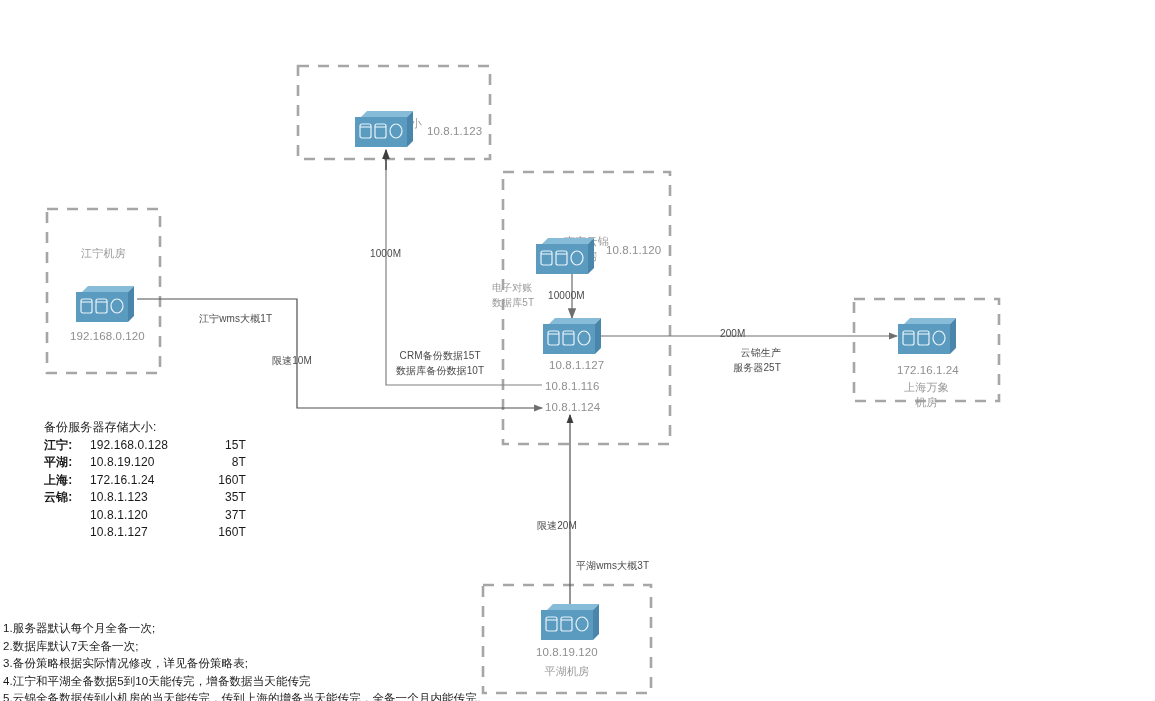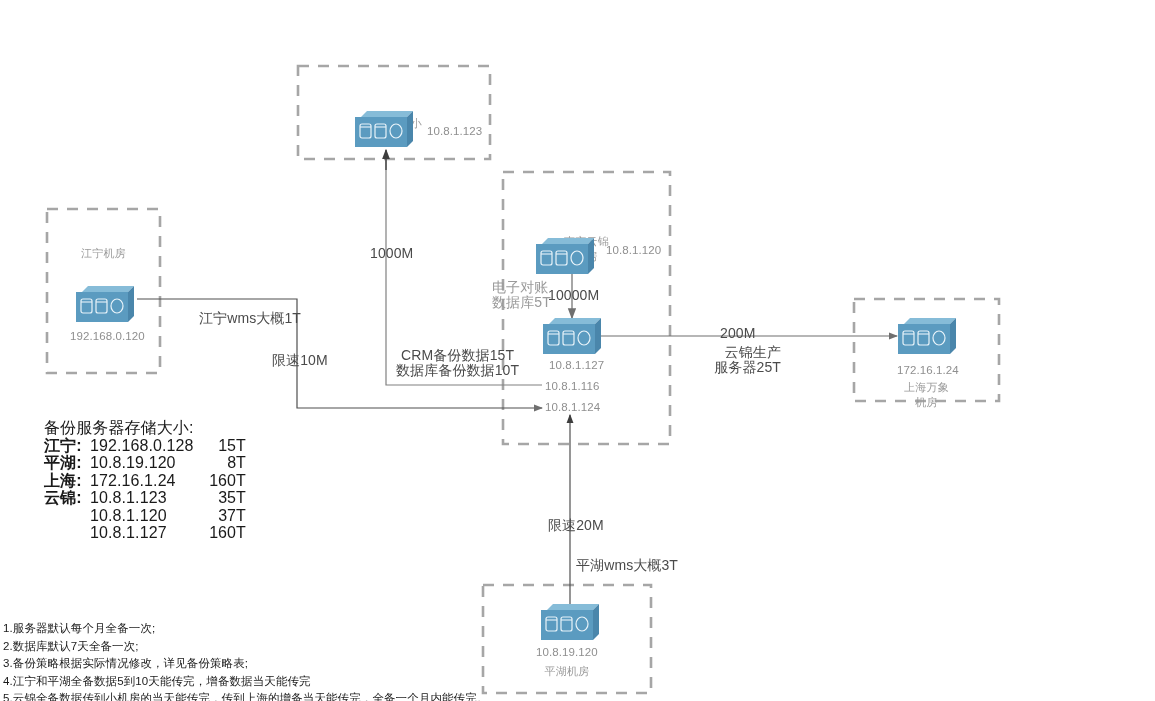--- a/index.html
+++ b/index.html
@@ -34,21 +34,21 @@
     position: absolute;
     color: #8f8f8f;
     font-size: 11.5px;
     line-height: 14px;
     white-space: nowrap;
     letter-spacing: .1px;
   }
   .edge-label {
     position: absolute;
     color: #4a4a4a;
-    font-size: 14px;
+    font-size: 10px;
     line-height: 15px;
     white-space: pre-line;
     letter-spacing: .1px;
   }
   .edge-label.gray {
     color: #9a9a9a;
   }
   .server {
     position: absolute;
     width: 58px;
@@ -58,21 +58,21 @@
     position: absolute;
     color: #1a1a1a;
     font-size: 11.5px;
     line-height: 17.5px;
     white-space: pre;
     letter-spacing: .1px;
   }
   .legend-block {
     position: absolute;
     color: #1a1a1a;
-    font-size: 16px;
+    font-size: 12px;
     line-height: 17.5px;
     letter-spacing: .1px;
   }
   .legend-row {
     display: flex;
   }
   .legend-c1 { width: 46px; font-weight: bold; }
   .legend-c2 { width: 108px; }
   .legend-c3 { width: 48px; text-align: right; }
 </style>
@@ -209,21 +209,21 @@
   <div class="zone-label" style="left:484px; top:664px; width:166px;">平湖机房</div>
 
   <div class="edge-label" style="left:199px; top:311px;">江宁wms大概1T</div>
   <div class="edge-label" style="left:272px; top:353px;">限速10M</div>
   <div class="edge-label" style="left:370px; top:246px;">1000M</div>
   <div class="edge-label" style="left:396px; top:348px; text-align:center;">CRM备份数据15T
 数据库备份数据10T</div>
   <div class="edge-label" style="left:720px; top:326px;">200M</div>
   <div class="edge-label" style="left:711px; top:345px; text-align:right; width:70px;">云锦生产
 服务器25T</div>
-  <div class="edge-label" style="left:548px; top:518px;">限速20M</div>
+  <div class="edge-label" style="left:537px; top:518px;">限速20M</div>
   <div class="edge-label" style="left:576px; top:558px;">平湖wms大概3T</div>
 
   <div class="legend-block" style="left:44px; top:419px;">
     <div>备份服务器存储大小:</div>
     <div id="legend-rows">
         <div class="legend-row">
           <span class="legend-c1">江宁:</span>
           <span class="legend-c2">192.168.0.128</span>
           <span class="legend-c3">15T</span>
         </div>

